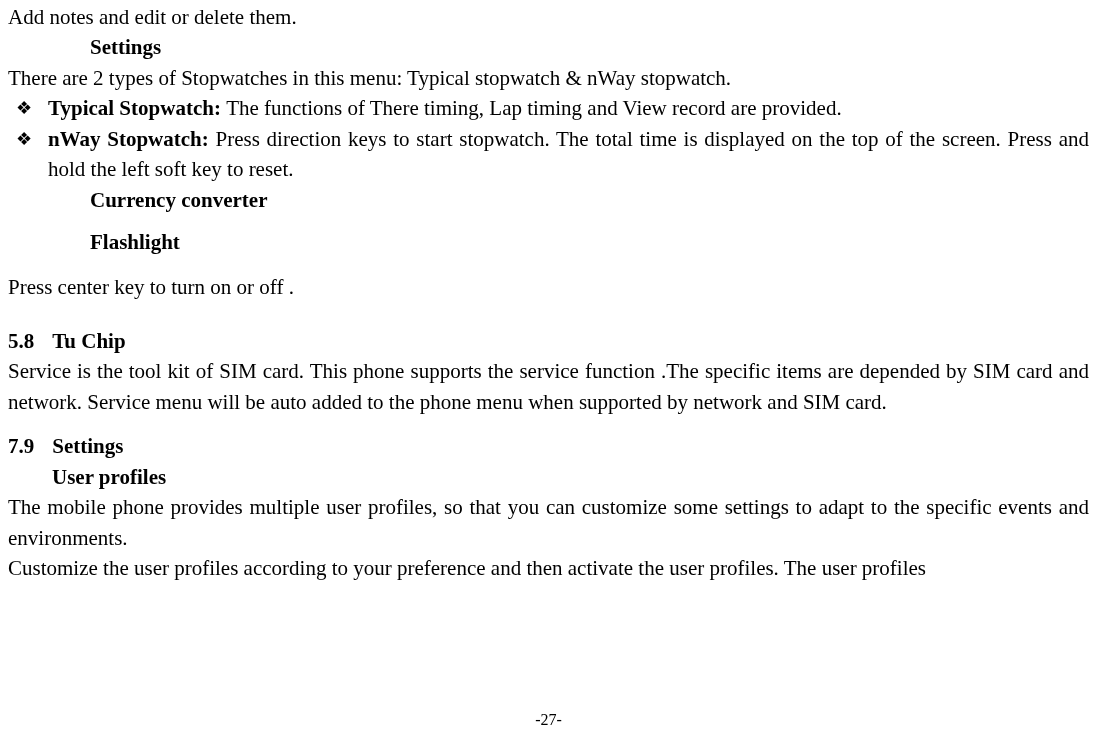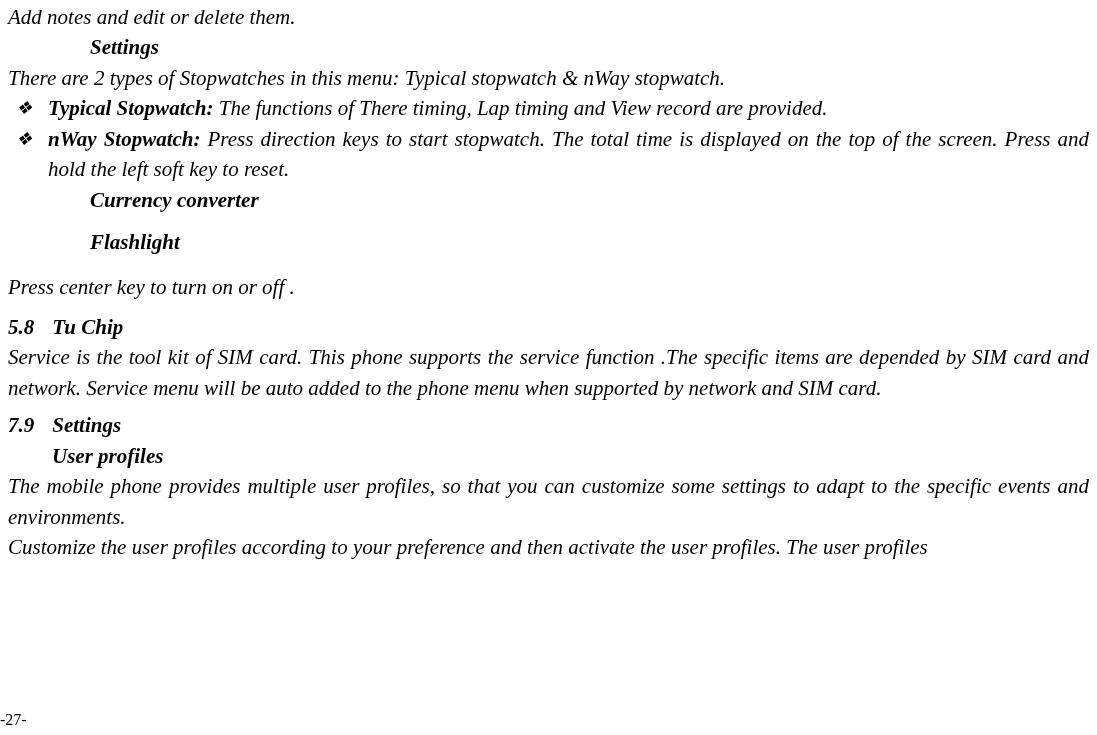--- a/index.html
+++ b/index.html
@@ -13,21 +13,20 @@
       line-height: 1.45;
       color: #000;
       background: #fff;
       width: 1097px;
       height: 735px;
       padding: 2px 8px 0 8px;
       position: relative;
     }
     .content {
       text-align: justify;
-      font-style: italic;
     }
     .para {
       margin: 0;
     }
     .indent-heading {
       font-weight: bold;
       margin-left: 82px;
     }
     .bullet-list {
       list-style: none;
@@ -42,45 +41,45 @@
       position: absolute;
       left: 8px;
       top: 2px;
       font-size: 18px;
     }
     .bold {
       font-weight: bold;
     }
     .section-heading {
       font-weight: bold;
-      margin-top: 7px;
+      margin-top: 14px;
     }
     .section-num {
       display: inline-block;
     }
     .section-title {
       margin-left: 18px;
     }
     .sub-heading {
       font-weight: bold;
       margin-left: 44px;
     }
     .flashlight-block {
       margin-top: 12px;
     }
     .flashlight-text {
       margin-top: 14px;
-      margin-bottom: 10px;
+      margin-bottom: 24px;
     }
     .page-num {
       position: absolute;
       bottom: 4px;
       left: 0;
       right: 0;
-      text-align: left;
+      text-align: center;
       font-size: 16px;
     }
   </style>
 </head>
 <body>
 
 <div class="content">
 
   <p class="para">Add notes and edit or delete them.</p>
 

